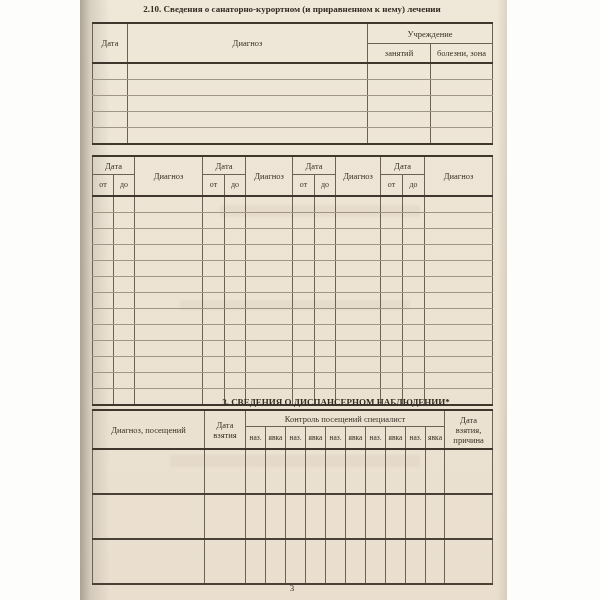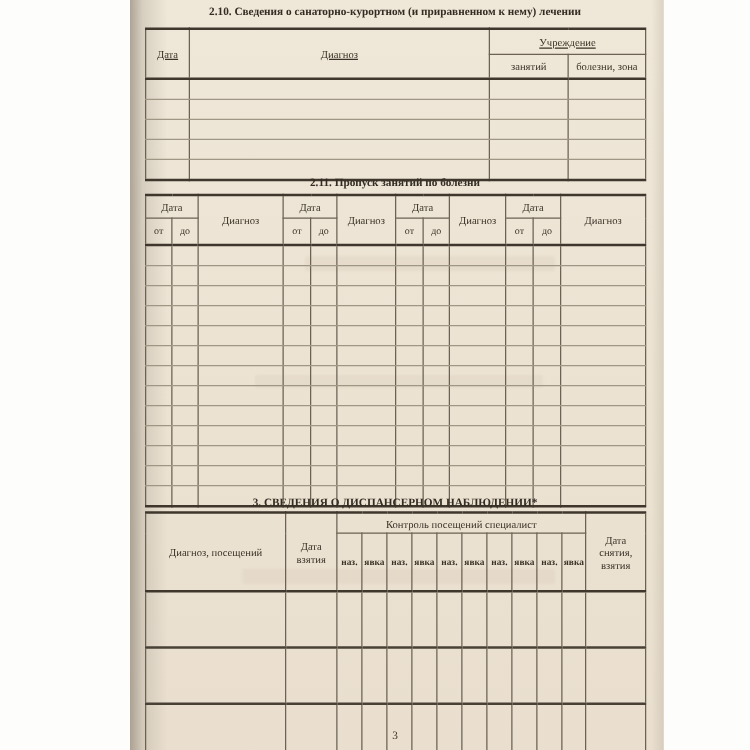--- a/index.html
+++ b/index.html
@@ -2,21 +2,21 @@
 <html><head>
 <meta charset="utf-8">
 <style>
   html,body{margin:0;padding:0;}
   body{
     width:600px;height:600px;background:#ffffff;overflow:hidden;
     font-family:"Liberation Serif","DejaVu Serif",serif;color:#332c22;
   }
   .canvas{position:relative;width:600px;height:600px;background:#fdfdfc;}
   .page{
-    position:absolute;left:104px;top:0;width:427px;height:600px;
+    position:absolute;left:80px;top:0;width:427px;height:600px;
     background:
       linear-gradient(90deg, rgba(120,110,98,.55) 0, rgba(150,142,128,.28) 10px, rgba(170,162,148,0) 30px),
       linear-gradient(270deg, rgba(160,150,135,.25) 0, rgba(160,150,135,0) 10px),
       linear-gradient(180deg,#efe7d8 0%,#ece3d3 45%,#eadfcf 100%);
   }
   .bleed{position:absolute;background:rgba(150,125,100,.07);filter:blur(1px);border-radius:2px;}
   .sec-title{
     position:absolute;left:12px;width:400px;text-align:center;
     font-weight:bold;font-size:9px;line-height:11px;white-space:nowrap;
   }
@@ -30,30 +30,30 @@
     font-weight:normal;font-size:8.5px;line-height:10px;
     text-align:center;vertical-align:middle;padding:1px 2px;
     overflow:hidden;
   }
   .doc-table{border-top:2px solid #3f372c;border-bottom:2px solid #3f372c;}
   .doc-table thead th{color:#3a3226;}
   .doc-table thead tr:last-child th,
   .doc-table thead th[rowspan]{border-bottom:2px solid #3f372c;}
   .doc-table tbody td{border-bottom:1px solid #a09685;border-top:none;height:13px;}
   
-  .t210 thead tr.r1 th{height:17px;text-decoration:underline;}
+  .t210 thead tr.r1 th{height:17px;}
   .t210 thead tr.r2 th{height:16px;}
   .t210 th.thin-bot{border-bottom:1px solid #6b6254;}
   
   .t211 thead tr.r1 th{height:15px;}
   .t211 thead tr.r2 th{height:18px;font-size:8px;}
   .t211 th.thin-bot{border-bottom:1px solid #6b6254;}
   
   .t3 thead tr.r1 th{height:13px;}
-  .t3 thead tr.r2 th{height:15px;font-size:7.5px;padding:15px 0;font-weight:bold;}
+  .t3 thead tr.r2 th{height:15px;font-size:7.5px;padding:3px 0;}
   .t3 th.thin-bot{border-bottom:1px solid #6b6254;}
   .t3 th.wrap{padding:1px 14px;}
   .t3 tbody td{height:41px;border-bottom:2px solid #4a4136;}
   .pagenum{
     position:absolute;left:12px;width:400px;top:583px;text-align:center;
     font-size:9px;color:#3a3226;
   }
 </style>
 </head>
 <body>
@@ -111,21 +111,20 @@
           </tr>
           <tr>
             <td></td>
             <td></td>
             <td></td>
             <td></td>
           </tr>
         </tbody>
     </table>
 
-    <div class="sec-title" style="top:141px;">2.11. Пропуск занятий по болезни</div>
     <table class="doc-table t211" style="top:155px;">
       <colgroup>
         <col style="width:21px">
           <col style="width:21px">
           <col style="width:68px">
         <col style="width:22px">
           <col style="width:21px">
           <col style="width:47px">
         <col style="width:22px">
           <col style="width:21px">
@@ -335,21 +334,21 @@
             <td></td>
             <td></td>
             <td></td>
             <td></td>
             <td></td>
             <td></td>
           </tr>
         </tbody>
     </table>
 
-    <div class="sec-title" style="top:397px;">3. СВЕДЕНИЯ О ДИСПАНСЕРНОМ НАБЛЮДЕНИИ*</div>
+    <div class="sec-title" style="top:397px;padding-left:44px;">3. СВЕДЕНИЯ О ДИСПАНСЕРНОМ НАБЛЮДЕНИИ*</div>
     <table class="doc-table t3" style="top:409px;">
       <colgroup>
         <col style="width:112px">
           <col style="width:41px">
         <col style="width:20px">
           <col style="width:20px">
           <col style="width:20px">
           <col style="width:20px">
           <col style="width:20px">
         <col style="width:20px">
@@ -357,21 +356,21 @@
           <col style="width:20px">
           <col style="width:20px">
           <col style="width:19px">
         <col style="width:48px">
       </colgroup>
       <thead>
         <tr class="r1">
           <th rowspan="2" class="wrap">Диагноз, посещений</th>
           <th rowspan="2">Дата взятия</th>
           <th colspan="10" class="thin-bot">Контроль посещений специалист</th>
-          <th rowspan="2">Дата снятия, взятия</th>
+          <th rowspan="2">Дата взятия, причина</th>
         </tr>
         <tr class="r2">
           <th>наз.</th>
           <th>явка</th>
           <th>наз.</th>
           <th>явка</th>
           <th>наз.</th>
           <th>явка</th>
           <th>наз.</th>
           <th>явка</th>

